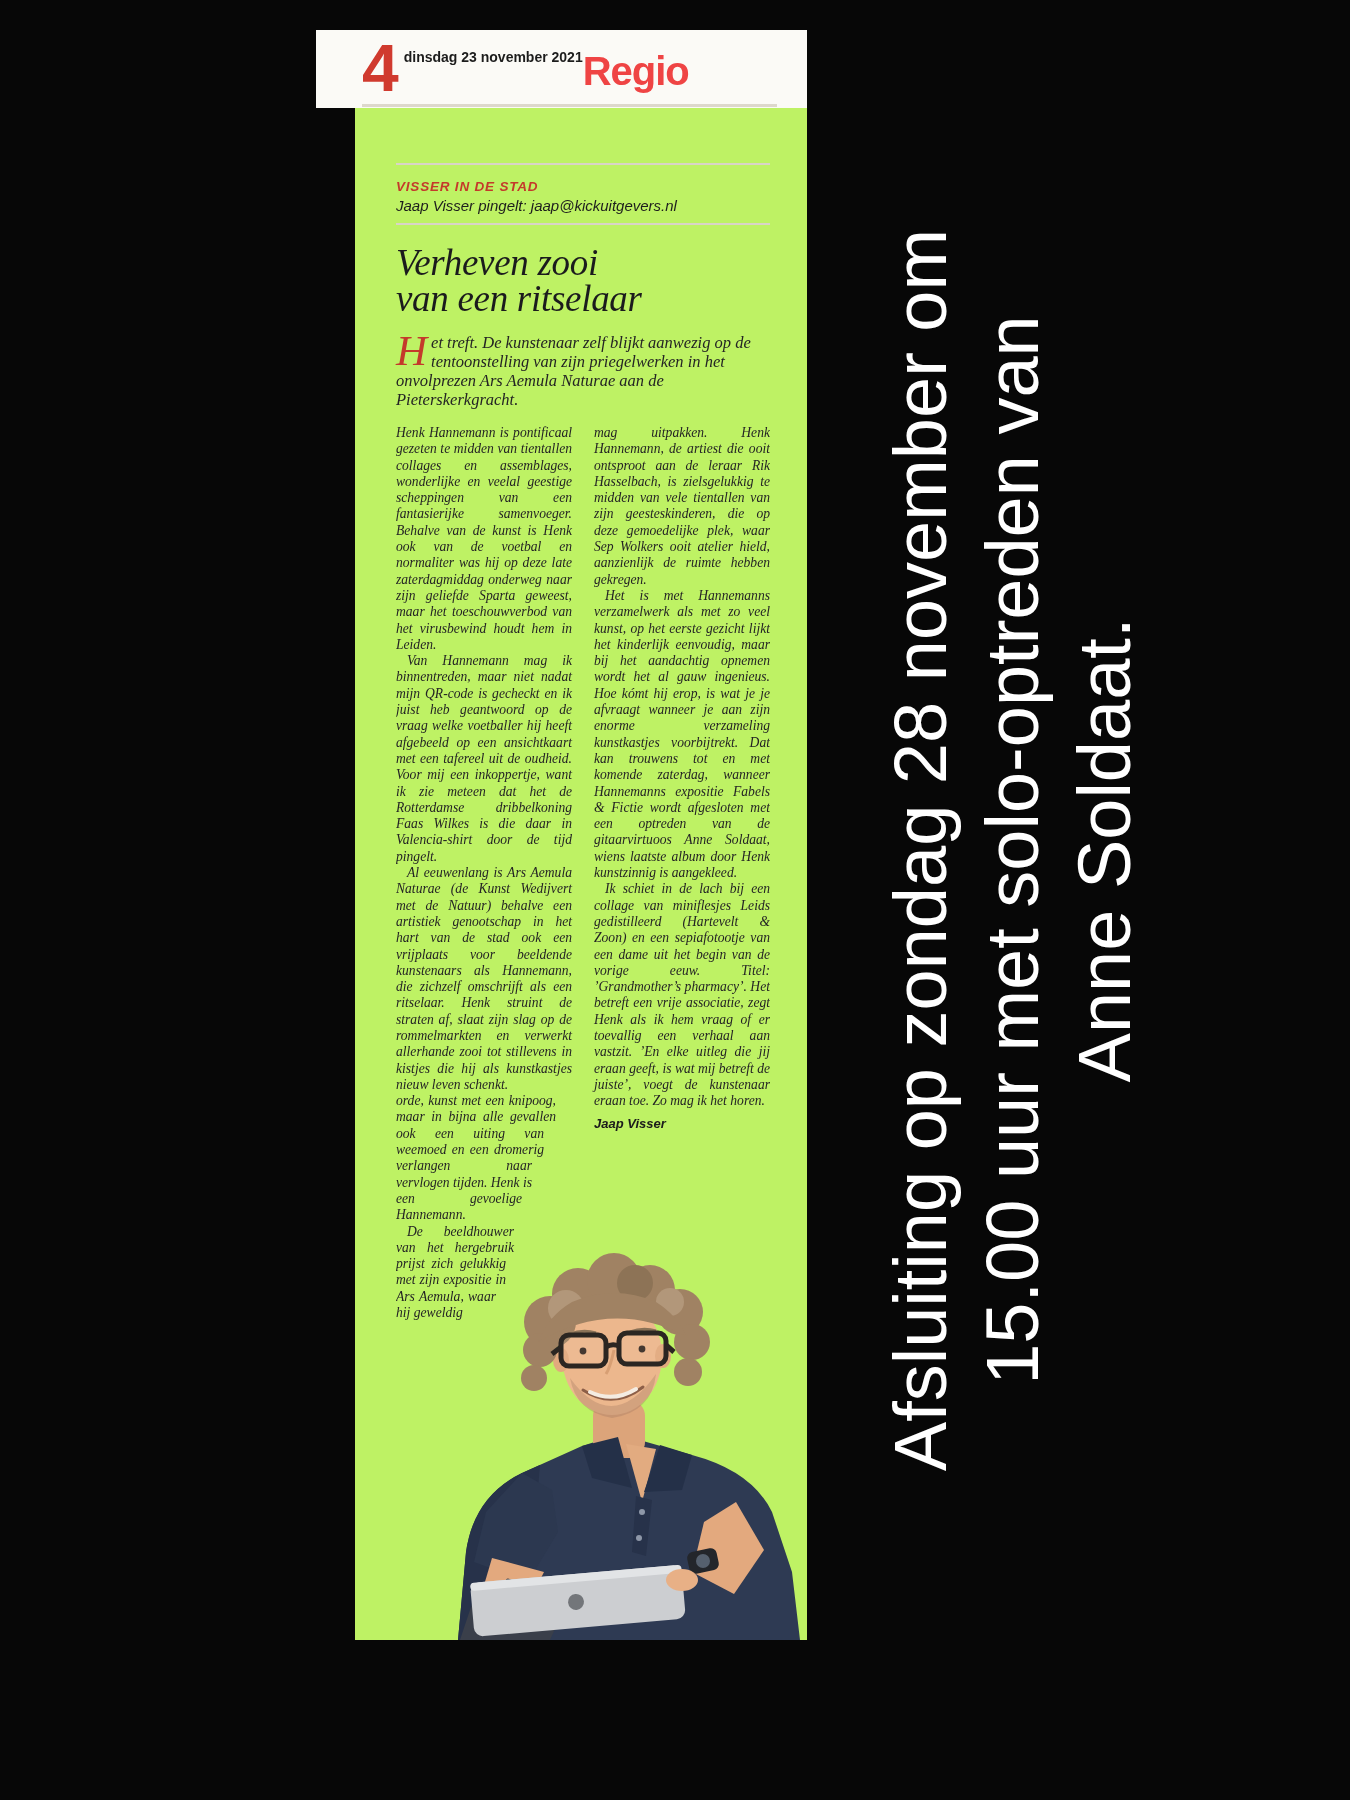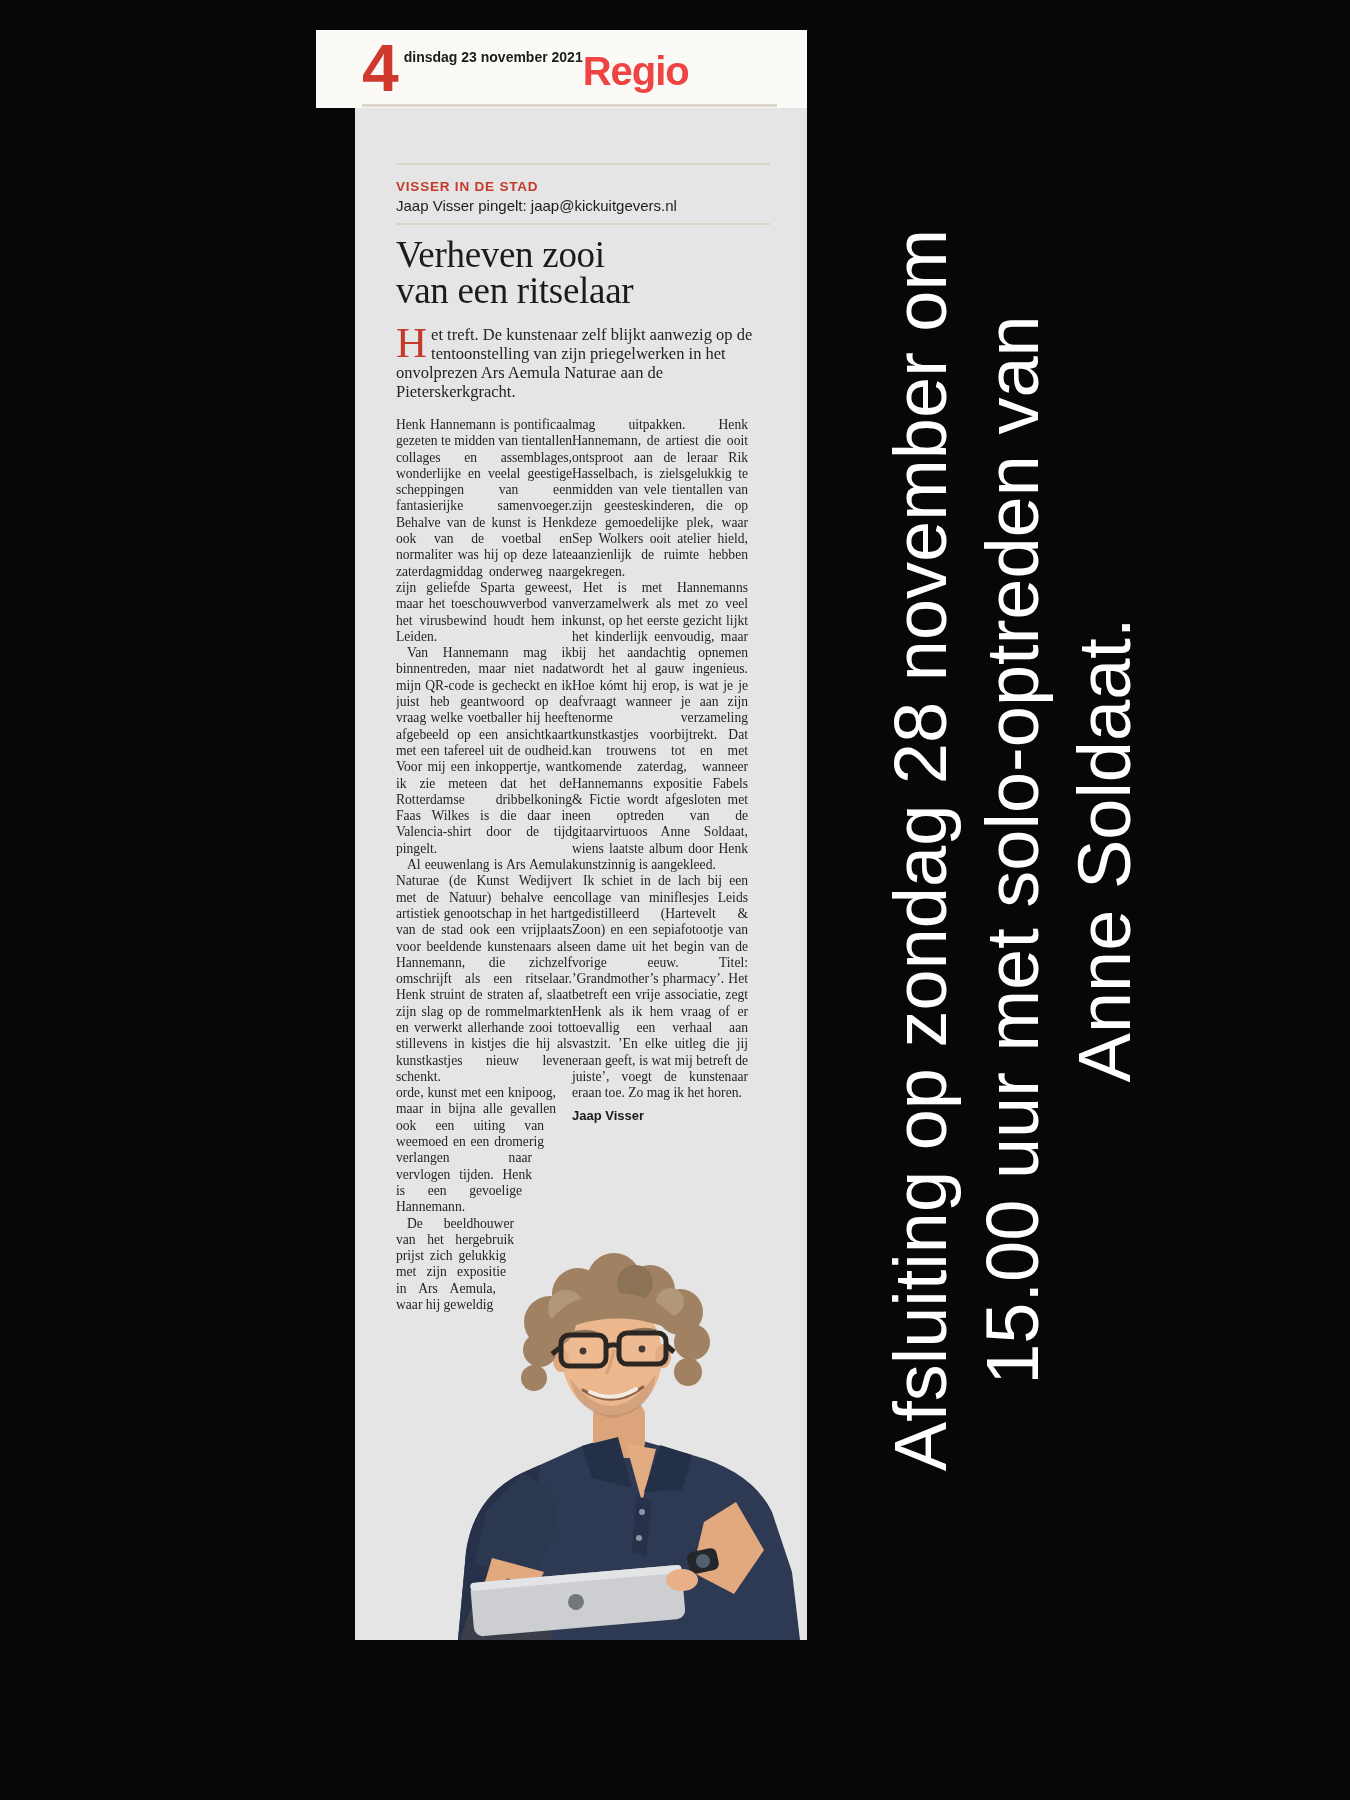--- a/index.html
+++ b/index.html
@@ -14,37 +14,37 @@
   .pageno{font-size:66px;line-height:76px;font-weight:800;color:#d03a2e;
           letter-spacing:-2px;margin-right:7px;}
   .mast-col{display:flex;flex-direction:row;padding-top:20px;}
   .mast-date{font-size:14px;font-weight:700;color:#1c1c1c;line-height:15px;}
   .mast-section{font-size:40px;font-weight:800;color:#ef4444;line-height:40px;
                 letter-spacing:-1px;margin-top:1px;}
   .mast-rule{position:absolute;left:46px;right:30px;bottom:1px;height:3px;background:#ddd8cb;}
 
   
   .paper{position:absolute;left:355px;top:108px;width:452px;height:1532px;
-         background:#e5e5e5;overflow:hidden;}
+         background:#bef264;overflow:hidden;font-style:italic;}
   .content{position:absolute;left:41px;top:0;width:374px;}
   .rule{height:2px;background:#d9d4c7;}
   .rule1{margin-top:55px;}
   .kicker{margin-top:14px;font-size:13.5px;font-weight:700;color:#c43a2b;
           letter-spacing:0.8px;}
   .byline{margin-top:3px;font-size:15px;font-weight:400;color:#1d1d1d;}
   .rule2{margin-top:9px;}
-  .headline{margin-top:12px;font-family:"Liberation Serif",serif;font-weight:500;
+  .headline{margin-top:20px;font-family:"Liberation Serif",serif;font-weight:500;
             font-size:37px;line-height:36px;color:#1b1b1d;letter-spacing:-0.3px;}
   .intro{margin-top:16px;font-family:"Liberation Serif",serif;font-size:16.5px;
          line-height:19px;color:#242424;width:372px;}
   .dropcap{float:left;font-family:"Liberation Serif",serif;color:#c43a2b;
            font-size:43px;line-height:35px;padding-right:4px;font-weight:500;}
 
   
-  .cols{margin-top:16px;display:flex;height:1210px;overflow:hidden;}
+  .cols{margin-top:16px;display:flex;gap:22px;height:1210px;overflow:hidden;}
   .col{width:176px;font-family:"Liberation Serif",serif;font-size:13.6px;
        line-height:16.3px;color:#242424;text-align:justify;hyphens:auto;}
   .col p{margin:0;}
   .col p.ind{text-indent:11px;}
   .st{float:right;clear:right;}
   .sig{margin-top:7px;font-family:"Liberation Sans",sans-serif;font-size:13px;
        font-weight:700;color:#1b1b1b;text-align:left;}
 
   
   .photo{position:absolute;left:75px;top:1142px;width:377px;height:390px;z-index:0;}

